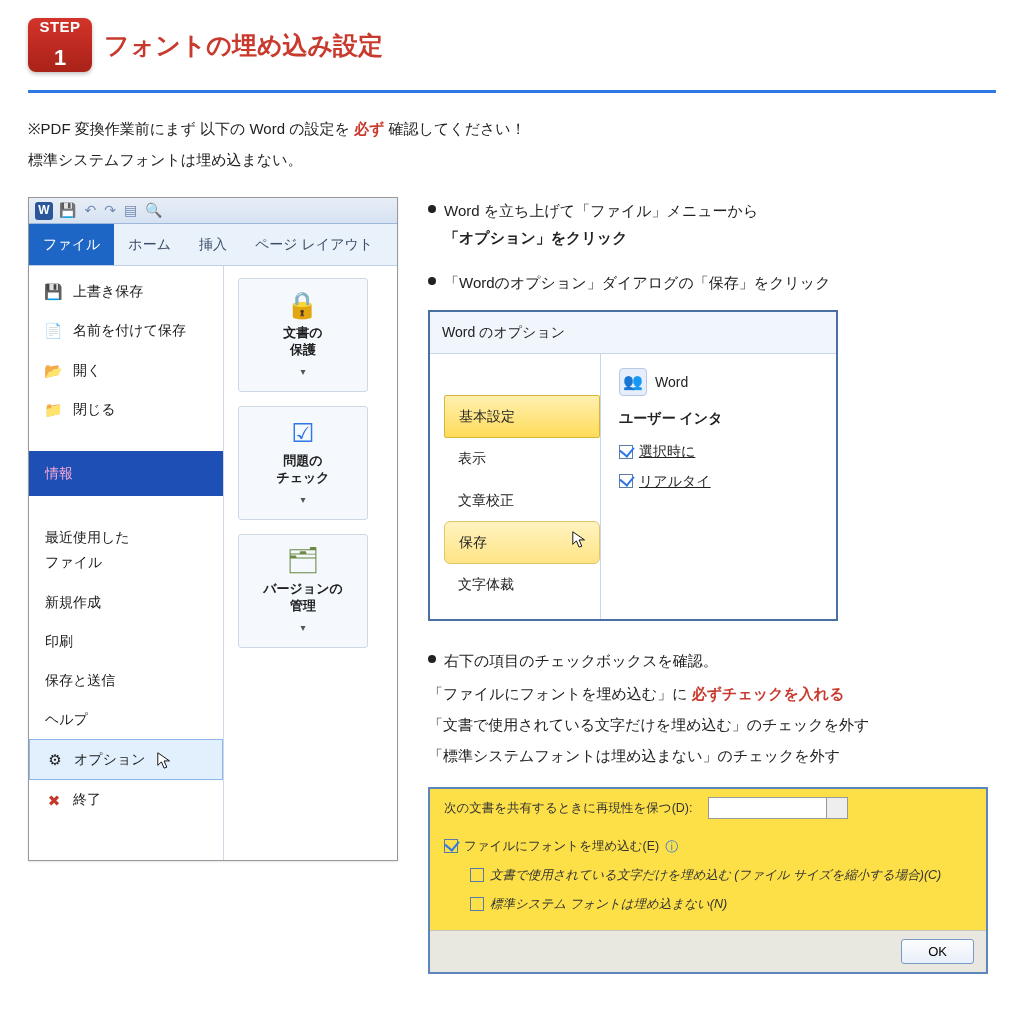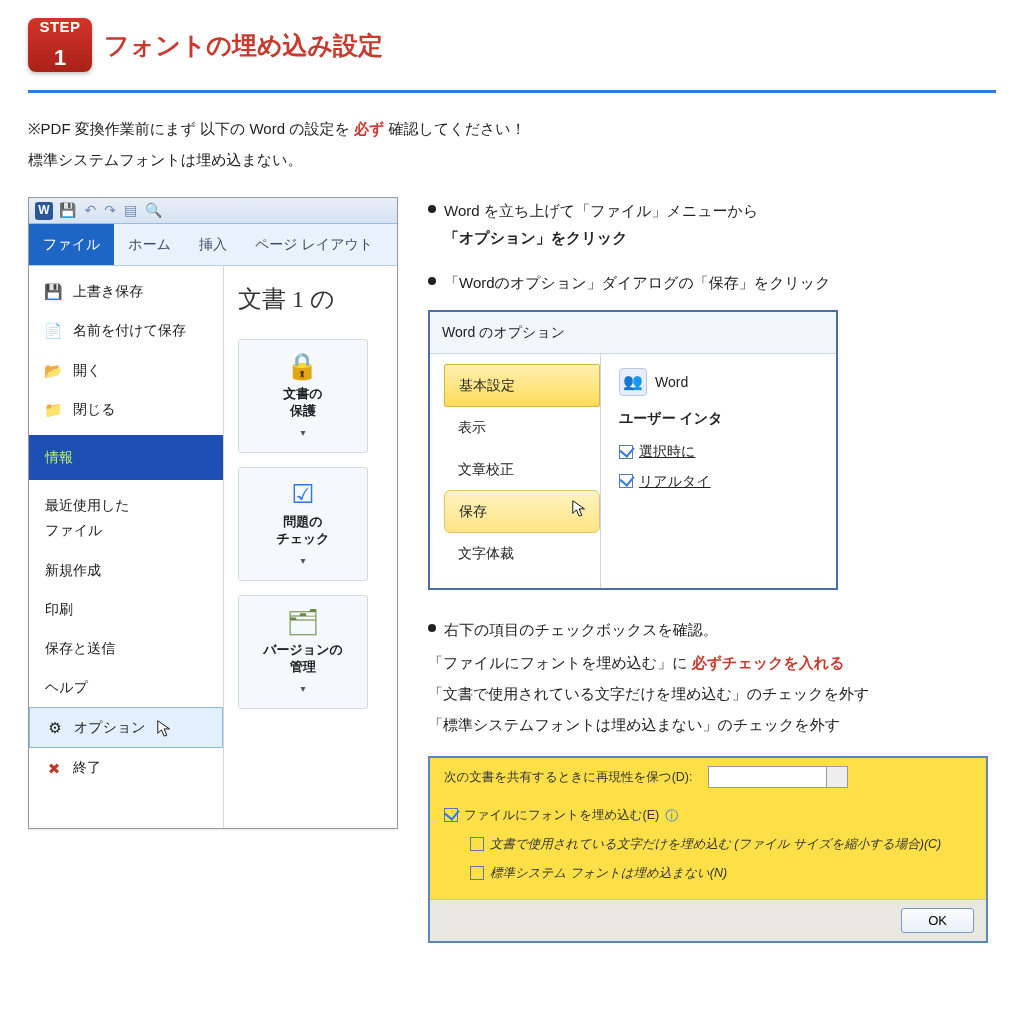--- a/index.html
+++ b/index.html
@@ -62,21 +62,21 @@
   .word-tab{padding:8px 14px;color:#3b4c66;font-size:14px;}
   .word-tab.sel{background:var(--word-ribbon-sel);color:#fff;}
 
   .file-body{display:flex;}
   .file-menu{width:195px;border-right:1px solid #cfd9e6;padding:6px 0 40px;}
   .file-item{
     display:flex;align-items:center;gap:10px;padding:7px 16px;color:#1a1a1a;
     white-space:nowrap;
   }
   .file-item .ico{width:18px;height:18px;display:inline-flex;align-items:center;justify-content:center;font-size:15px;}
-  .file-item.sel{background:#1e4fb5;color:#bef264;position:relative;margin:6px 0;padding:10px 16px;}
+  .file-item.sel{background:#1e4fb5;color:#f9a8d4;position:relative;margin:22px 0;padding:10px 16px;}
   .file-item.sel::after{
     content:"";position:absolute;right:-10px;top:50%;transform:translateY(-50%);
     border:10px solid transparent;border-left-color:#1e4fb5;
   }
   .file-item.boxed{border:1px solid #8fb6e8;background:#e2effc;}
 
   .file-right{flex:1;padding:12px 10px 10px 14px;border-left:0;}
   .doc-title{font-family:"Yu Mincho","MS Mincho",serif;font-size:24px;color:#333;margin-bottom:18px;white-space:nowrap;overflow:hidden;}
   .rbtn-col{display:flex;flex-direction:column;gap:14px;}
   .rbtn{
@@ -95,21 +95,21 @@
 
   
   .opt-shot{
     margin-top:14px;border:2px solid #4a6fa5;background:#fff;font-size:14px;
     width:100%;max-width:410px;
   }
   .opt-titlebar{padding:8px 12px;border-bottom:1px solid #c8d6e9;background:#f1f6fd;}
   .opt-body{display:flex;}
   .opt-cats{width:170px;padding:10px 0 14px 14px;}
   .opt-cat{padding:8px 14px;background:#fff;}
-  .opt-cat.sel{background:linear-gradient(#fff0b0,#ffdb5a);border:1px solid #d9b53a;border-radius:2px;position:relative;}
+  .opt-cat.sel{background:linear-gradient(#fff0b0,#ffdb5a);border:1px solid #d9b53a;border-radius:2px;position:relative;margin-top:31px;}
   .opt-cat.act{background:linear-gradient(#fff3c0,#ffe486);border:1px solid #e0c56a;border-radius:6px;position:relative;}
   .opt-cat.act .cursor-arrow{
     position:absolute;right:10px;top:8px;
   }
   .opt-right{flex:1;padding:14px 8px 14px 18px;border-left:1px solid #c8d6e9;}
   .opt-right .icon-word{display:flex;align-items:center;gap:8px;margin-bottom:10px;}
   .opt-right .icon-word .iw{width:28px;height:28px;background:#e6eefb;border:1px solid #b7c9e5;border-radius:4px;display:flex;align-items:center;justify-content:center;color:#356;font-size:16px;}
   .opt-right .sub{font-weight:700;margin-bottom:8px;}
   .chkline{display:flex;align-items:center;gap:6px;margin:4px 0;font-size:14px;text-decoration:underline;}
   .chk{width:14px;height:14px;border:1px solid #5b7aaa;display:inline-block;position:relative;}
@@ -217,21 +217,20 @@
           <svg class="cursor-arrow" viewBox="0 0 20 20">
               <path d="M2 2 L2 16 L6 12 L9 19 L12 18 L9 11 L15 11 Z" fill="#fff" stroke="#000" stroke-width="1"></path>
             </svg>
         </div>
         <div class="file-item">
           <span class="ico" style="color:#c0392b;">✖</span>
           <span>終了</span>
         </div>
       </div>
       <div class="file-right">
-        <div class="doc-title">文書 1 の</div>
         <div class="rbtn-col">
           <div class="rbtn">
             <div class="big-ico">🔒</div>
             <div class="lbl" style="white-space:pre-line;">文書の
 保護</div>
             <div class="drop">▾</div>
           </div>
           <div class="rbtn">
             <div class="big-ico" style="color:#2f78e6;">☑</div>
             <div class="lbl" style="white-space:pre-line;">問題の

